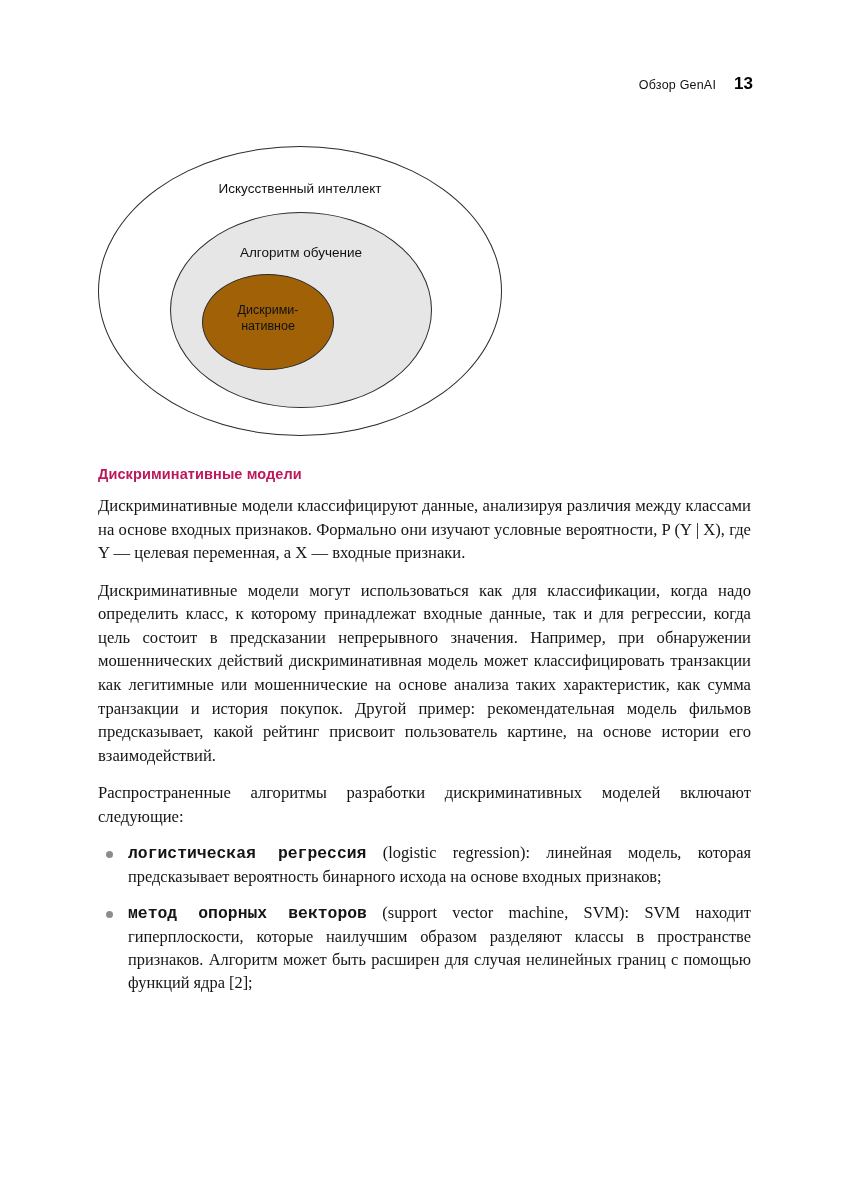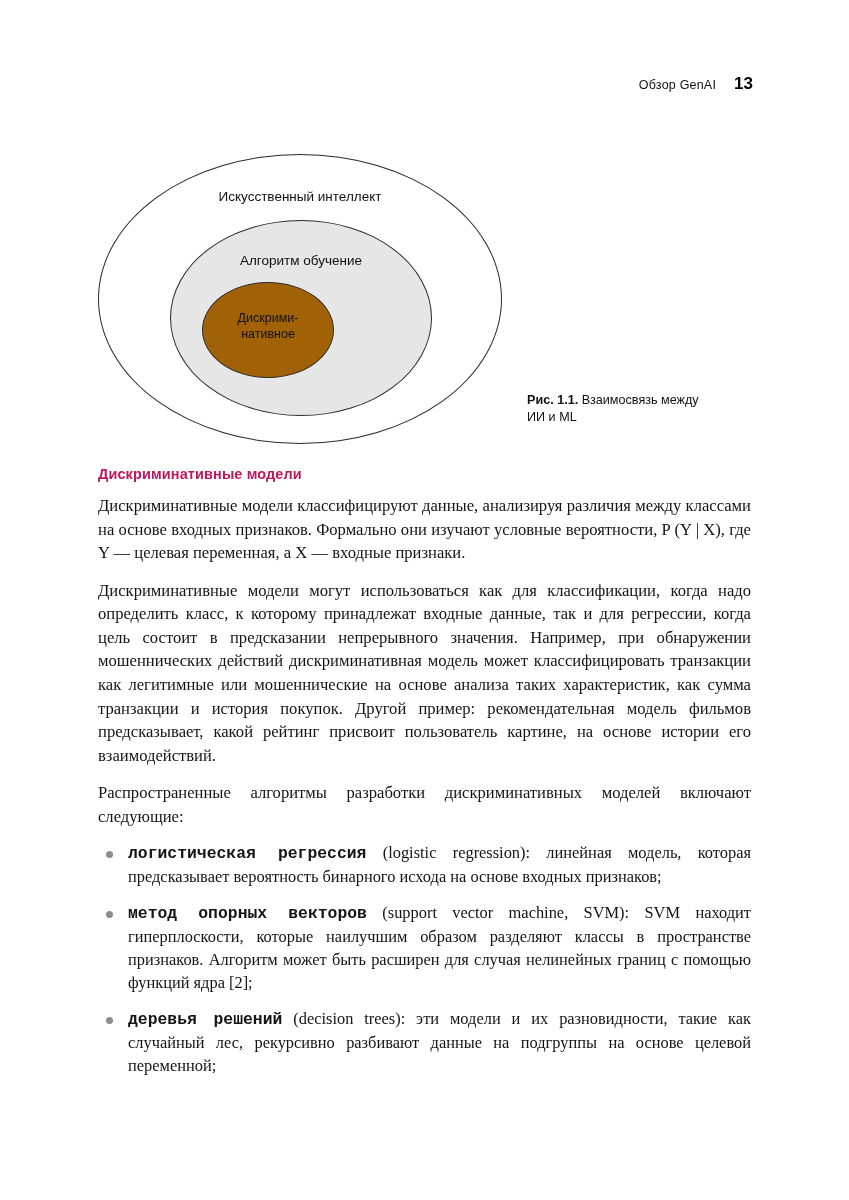--- a/index.html
+++ b/index.html
@@ -40,21 +40,21 @@
   .running-head .rh-page {
     font-size: 17px;
     font-weight: bold;
     color: #000;
   }
 
   
   .figure {
     position: absolute;
     left: 98px;
-    top: 148px;
+    top: 140px;
     width: 412px;
     height: 310px;
   }
   .ellipse {
     position: absolute;
     border: 1.4px solid #2b2b2b;
     border-radius: 50%;
     box-sizing: border-box;
   }
   .ell-ai {
@@ -174,37 +174,31 @@
     </div>
     <div class="ellipse ell-ml">
       <div class="ell-label">Алгоритм обучение</div>
     </div>
     <div class="ellipse ell-disc">
       <div class="ell-label" style="white-space:pre-line;">Дискрими-
 нативное</div>
     </div>
   </div>
 
-  <div class="fig-caption">
-    <b>Рис. 1.1.</b><span> Взаимосвязь между ИИ и ML</span>
-  </div>
 
   <div class="content">
     <h2 class="section-title">Дискриминативные модели</h2>
 
     <p class="para first">Дискриминативные модели классифицируют данные, анализируя различия между классами на основе входных признаков. Формально они изучают условные вероятности, P (Y | X), где Y — целевая переменная, а X — входные признаки.</p>
     <p class="para">Дискриминативные модели могут использоваться как для классификации, когда надо определить класс, к которому принадлежат входные данные, так и для регрессии, когда цель состоит в предсказании непрерывного значения. Например, при обнаружении мошеннических действий дискриминативная модель может классифицировать транзакции как легитимные или мошеннические на основе анализа таких характеристик, как сумма транзакции и история покупок. Другой пример: рекомендательная модель фильмов предсказывает, какой рейтинг присвоит пользователь картине, на основе истории его взаимодействий.</p>
     <p class="para">Распространенные алгоритмы разработки дискриминативных моделей включают следующие:</p>
 
     <ul class="bullets">
       <li>
         <b>логистическая регрессия</b><span> (logistic regression): линейная модель, которая предсказывает вероятность бинарного исхода на основе входных признаков;</span>
       </li>
       <li>
         <b>метод опорных векторов</b><span> (support vector machine, SVM): SVM находит гиперплоскости, которые наилучшим образом разделяют классы в пространстве признаков. Алгоритм может быть расширен для случая нелинейных границ с помощью функций ядра [2];</span>
       </li>
-      <li>
-        <b>деревья решений</b><span> (decision trees): эти модели и их разновидности, такие как случайный лес, рекурсивно разбивают данные на подгруппы на основе целевой переменной;</span>
-      </li>
     </ul>
   </div>
 
 </div>
 
 </body></html>

